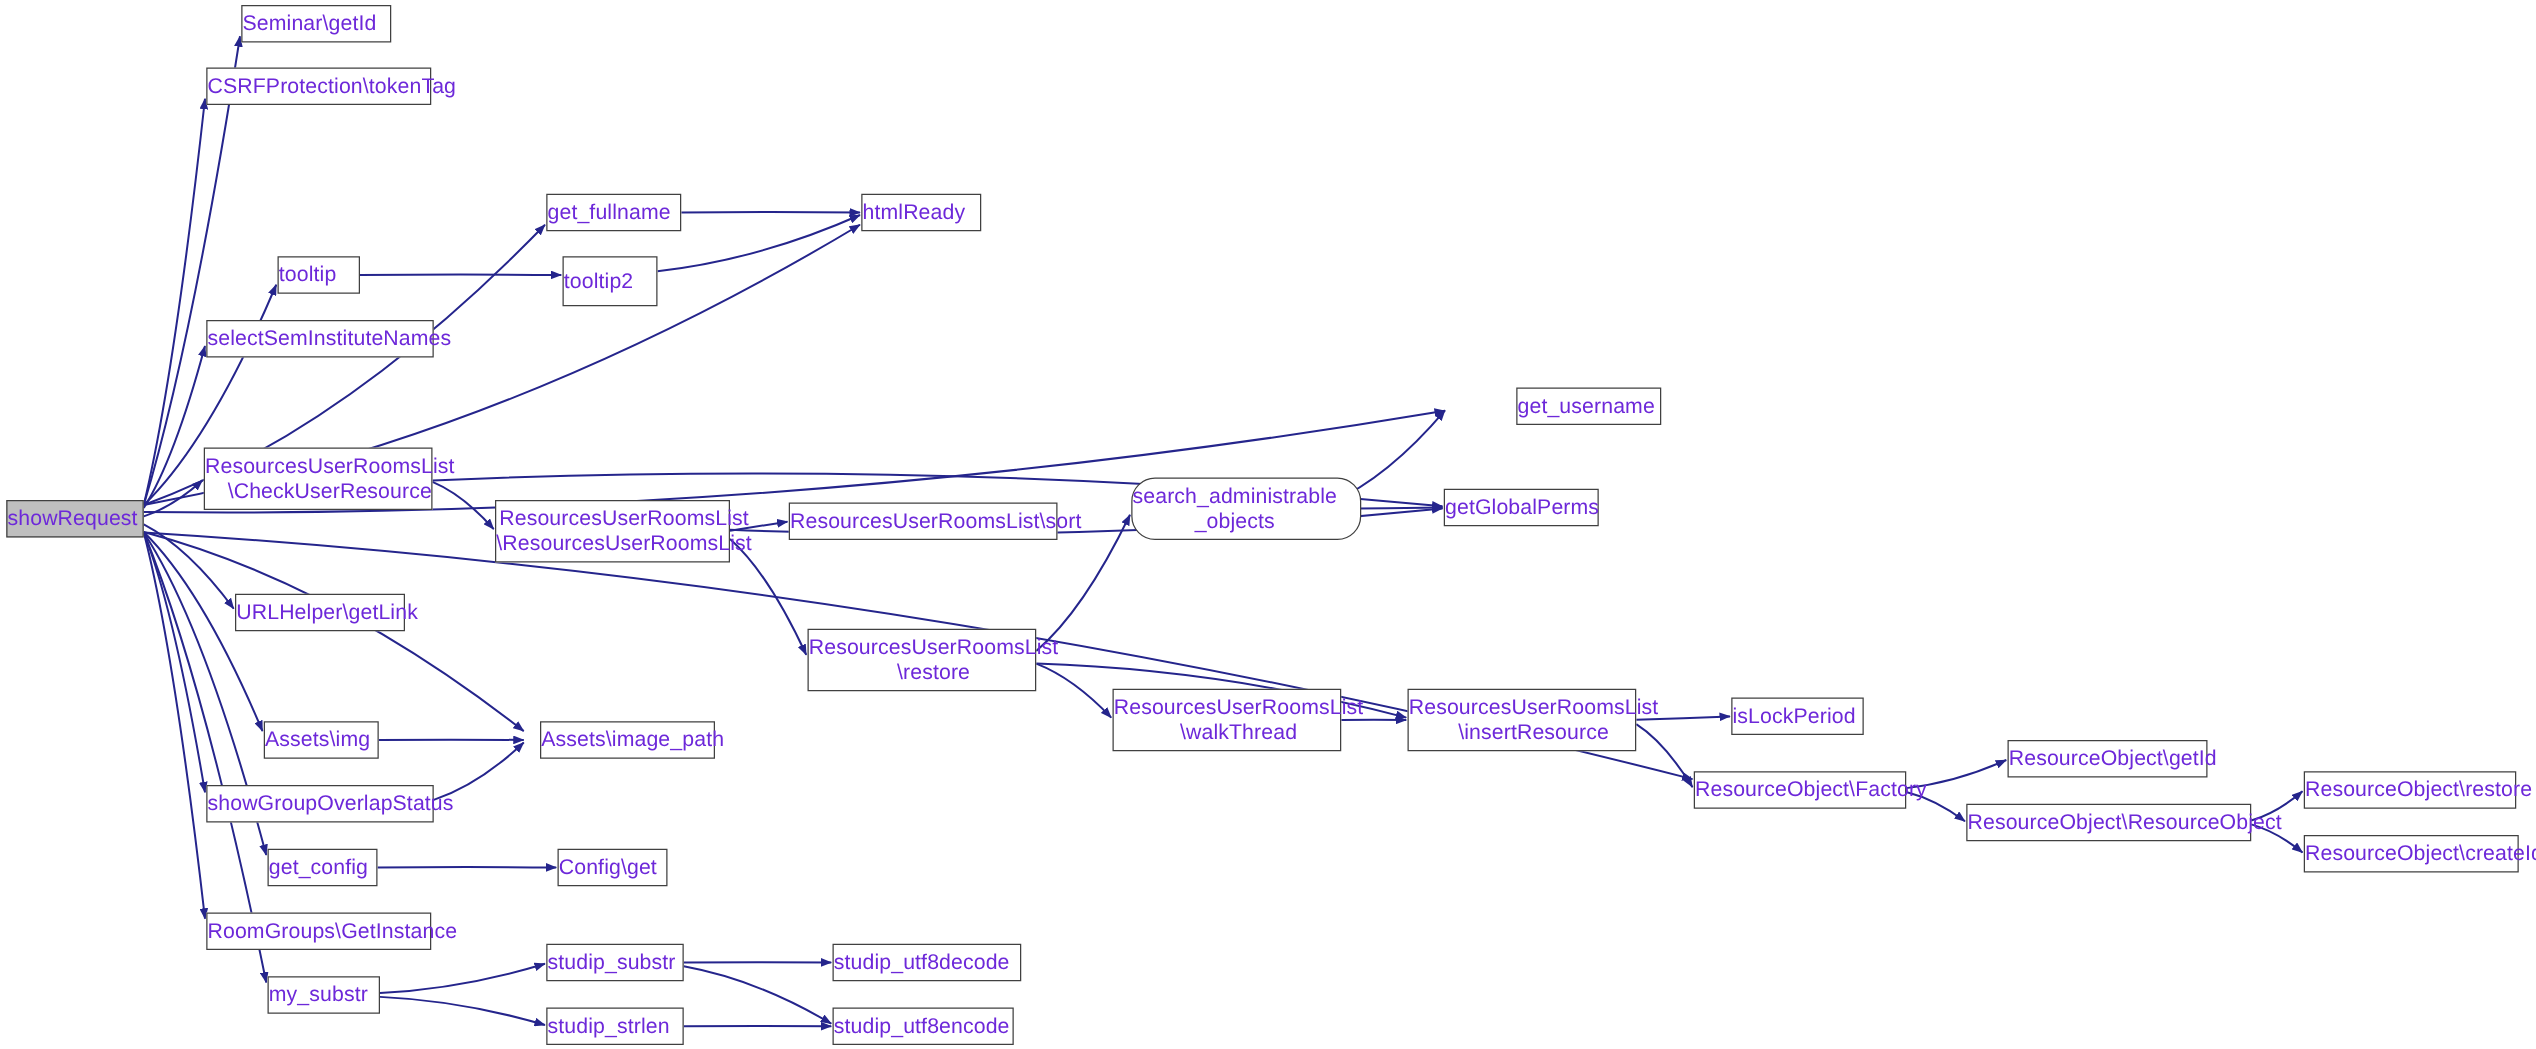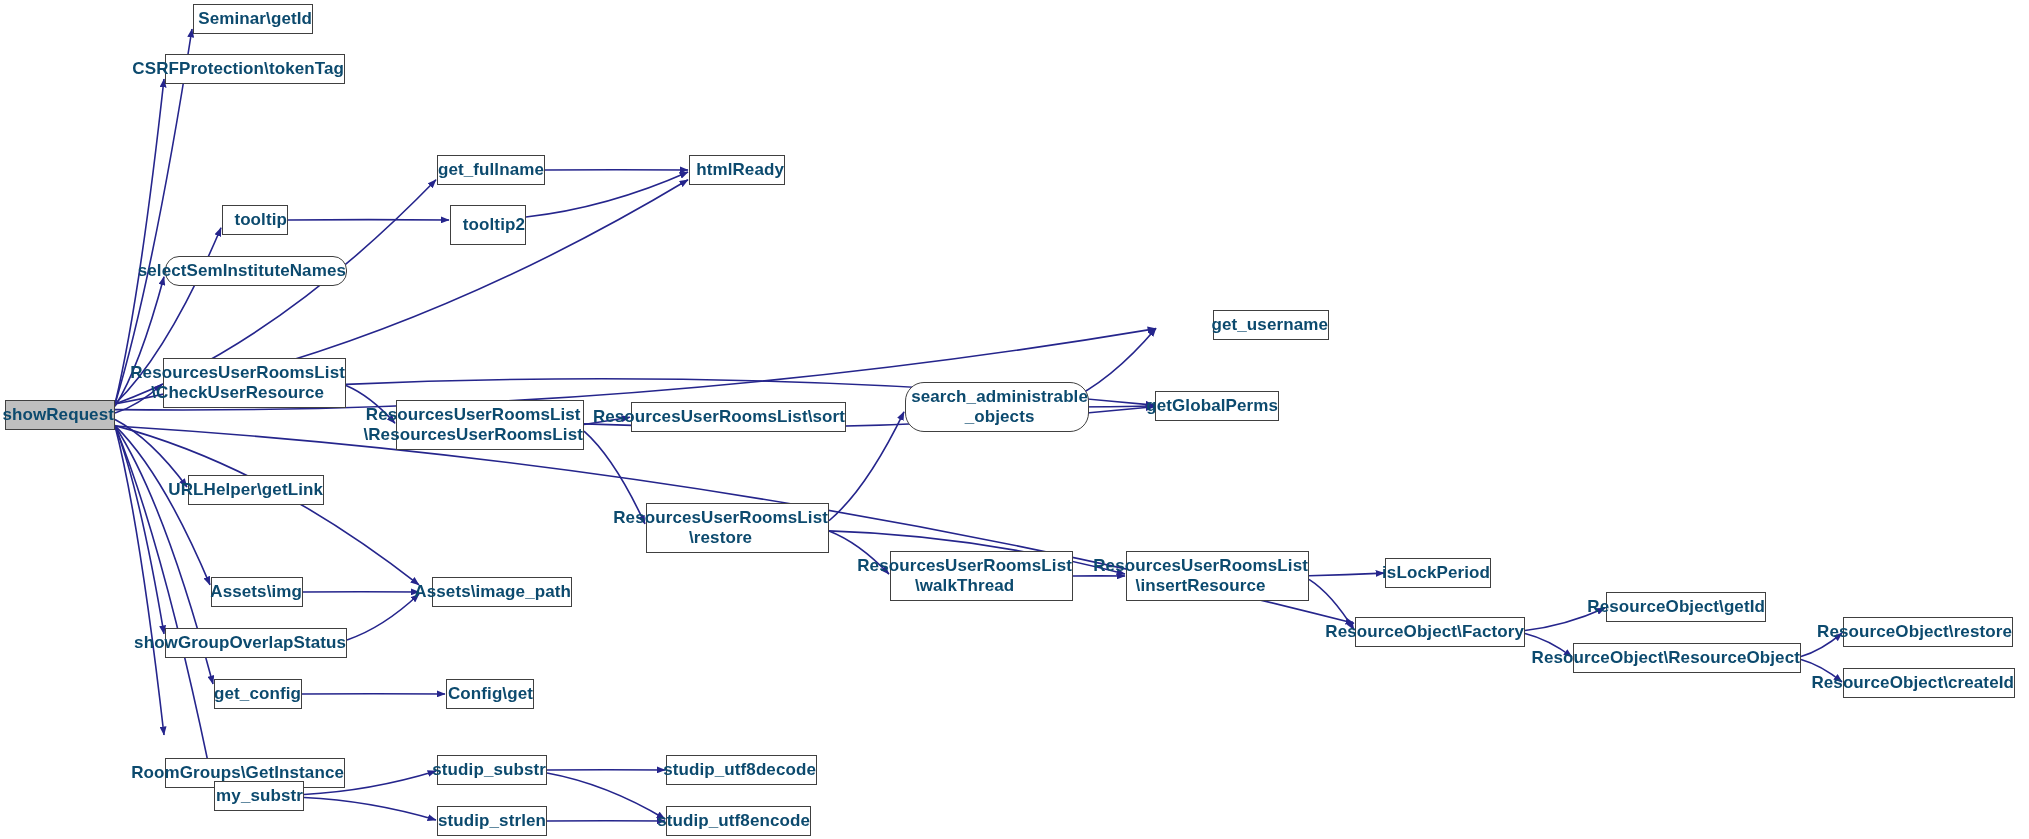--- a/index.html
+++ b/index.html
@@ -22,31 +22,30 @@
     top: 0;
     width: 2029px;
     height: 839px;
     pointer-events: none;
   }
   .node {
     position: absolute;
     box-sizing: border-box;
     border: 1px solid #404040;
     background: #ffffff;
-    color: #0c4a6e;
+    color: #6d28d9;
     display: flex;
     align-items: center;
-    justify-content: flex-end;
+    justify-content: flex-start;
     text-align: center;
     font-size: 17px;
     line-height: 1.15;
     white-space: pre;
     letter-spacing: 0.1px;
     z-index: 2;
-    font-weight: bold;
   }
   .node.root {
     background: #bfbfbf;
     border-color: #404040;
   }
   .node-label {
     display: block;
     white-space: pre-line;
   }
 </style>
@@ -108,27 +107,27 @@
       </g>
   </svg>
   <div id="node-group">
       <div class="node root" style="left: 5px; top: 400px; width: 110px; height: 30px;"><span class="node-label">showRequest</span></div>
       <div class="node" style="left: 193px; top: 4px; width: 120px; height: 30px;"><span class="node-label">Seminar\getId</span></div>
       <div class="node" style="left: 165px; top: 54px; width: 180px; height: 30px;"><span class="node-label">CSRFProtection\tokenTag</span></div>
       <div class="node" style="left: 437px; top: 155px; width: 108px; height: 30px;"><span class="node-label">get_fullname</span></div>
       <div class="node" style="left: 689px; top: 155px; width: 96px; height: 30px;"><span class="node-label">htmlReady</span></div>
       <div class="node" style="left: 222px; top: 205px; width: 66px; height: 30px;"><span class="node-label">tooltip</span></div>
       <div class="node" style="left: 450px; top: 205px; width: 76px; height: 40px;"><span class="node-label">tooltip2</span></div>
-      <div class="node" style="left: 165px; top: 256px; width: 182px; height: 30px; border-radius: 14px;"><span class="node-label">selectSemInstituteNames</span></div>
+      <div class="node" style="left: 165px; top: 256px; width: 182px; height: 30px;"><span class="node-label">selectSemInstituteNames</span></div>
       <div class="node" style="left: 1213px; top: 310px; width: 116px; height: 30px;"><span class="node-label">get_username</span></div>
       <div class="node" style="left: 163px; top: 358px; width: 183px; height: 50px;"><span class="node-label">ResourcesUserRoomsList
 \CheckUserResource</span></div>
       <div class="node" style="left: 396px; top: 400px; width: 188px; height: 50px;"><span class="node-label">ResourcesUserRoomsList
 \ResourcesUserRoomsList</span></div>
-      <div class="node" style="left: 631px; top: 402px; width: 215px; height: 30px; padding-left: 20px;"><span class="node-label">ResourcesUserRoomsList\sort</span></div>
+      <div class="node" style="left: 631px; top: 402px; width: 215px; height: 30px;"><span class="node-label">ResourcesUserRoomsList\sort</span></div>
       <div class="node" style="left: 905px; top: 382px; width: 184px; height: 50px; border-radius: 19px;"><span class="node-label">search_administrable
 _objects</span></div>
       <div class="node" style="left: 1155px; top: 391px; width: 124px; height: 30px;"><span class="node-label">getGlobalPerms</span></div>
       <div class="node" style="left: 188px; top: 475px; width: 136px; height: 30px;"><span class="node-label">URLHelper\getLink</span></div>
       <div class="node" style="left: 646px; top: 503px; width: 183px; height: 50px;"><span class="node-label">ResourcesUserRoomsList
 \restore</span></div>
       <div class="node" style="left: 211px; top: 577px; width: 92px; height: 30px;"><span class="node-label">Assets\img</span></div>
       <div class="node" style="left: 432px; top: 577px; width: 140px; height: 30px;"><span class="node-label">Assets\image_path</span></div>
       <div class="node" style="left: 890px; top: 551px; width: 183px; height: 50px;"><span class="node-label">ResourcesUserRoomsList
 \walkThread</span></div>
@@ -136,20 +135,20 @@
 \insertResource</span></div>
       <div class="node" style="left: 1385px; top: 558px; width: 106px; height: 30px;"><span class="node-label">isLockPeriod</span></div>
       <div class="node" style="left: 1606px; top: 592px; width: 160px; height: 30px;"><span class="node-label">ResourceObject\getId</span></div>
       <div class="node" style="left: 1355px; top: 617px; width: 170px; height: 30px;"><span class="node-label">ResourceObject\Factory</span></div>
       <div class="node" style="left: 1573px; top: 643px; width: 228px; height: 30px;"><span class="node-label">ResourceObject\ResourceObject</span></div>
       <div class="node" style="left: 1843px; top: 617px; width: 170px; height: 30px;"><span class="node-label">ResourceObject\restore</span></div>
       <div class="node" style="left: 1843px; top: 668px; width: 172px; height: 30px;"><span class="node-label">ResourceObject\createId</span></div>
       <div class="node" style="left: 165px; top: 628px; width: 182px; height: 30px;"><span class="node-label">showGroupOverlapStatus</span></div>
       <div class="node" style="left: 214px; top: 679px; width: 88px; height: 30px;"><span class="node-label">get_config</span></div>
       <div class="node" style="left: 446px; top: 679px; width: 88px; height: 30px;"><span class="node-label">Config\get</span></div>
-      <div class="node" style="left: 165px; top: 730px; width: 180px; height: 30px; margin-top: 28px;"><span class="node-label">RoomGroups\GetInstance</span></div>
+      <div class="node" style="left: 165px; top: 730px; width: 180px; height: 30px;"><span class="node-label">RoomGroups\GetInstance</span></div>
       <div class="node" style="left: 214px; top: 781px; width: 90px; height: 30px;"><span class="node-label">my_substr</span></div>
       <div class="node" style="left: 437px; top: 755px; width: 110px; height: 30px;"><span class="node-label">studip_substr</span></div>
       <div class="node" style="left: 437px; top: 806px; width: 110px; height: 30px;"><span class="node-label">studip_strlen</span></div>
       <div class="node" style="left: 666px; top: 755px; width: 151px; height: 30px;"><span class="node-label">studip_utf8decode</span></div>
       <div class="node" style="left: 666px; top: 806px; width: 145px; height: 30px;"><span class="node-label">studip_utf8encode</span></div>
     </div>
 </div>
 
 </body></html>

